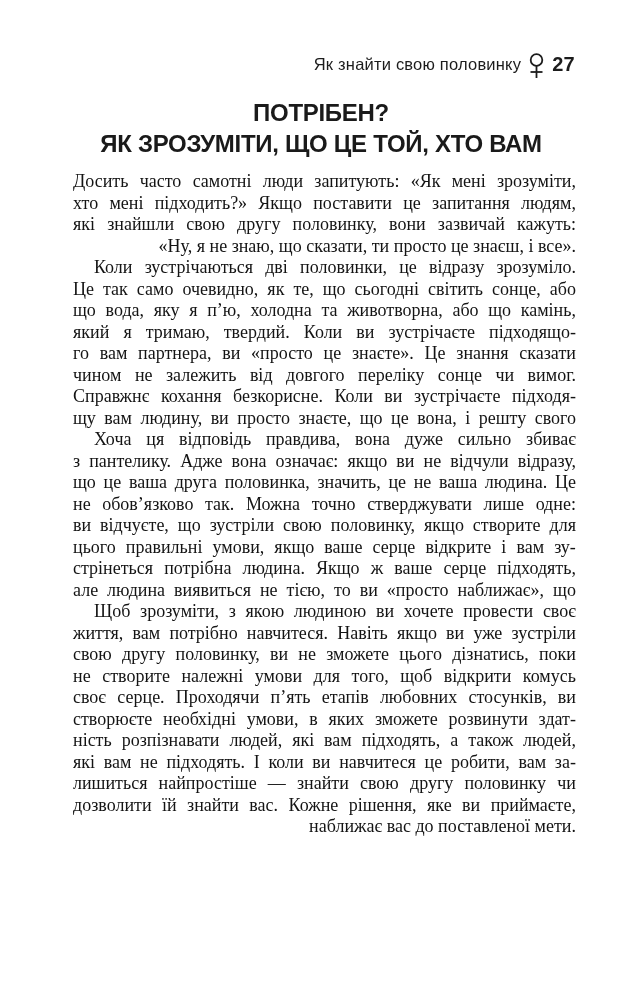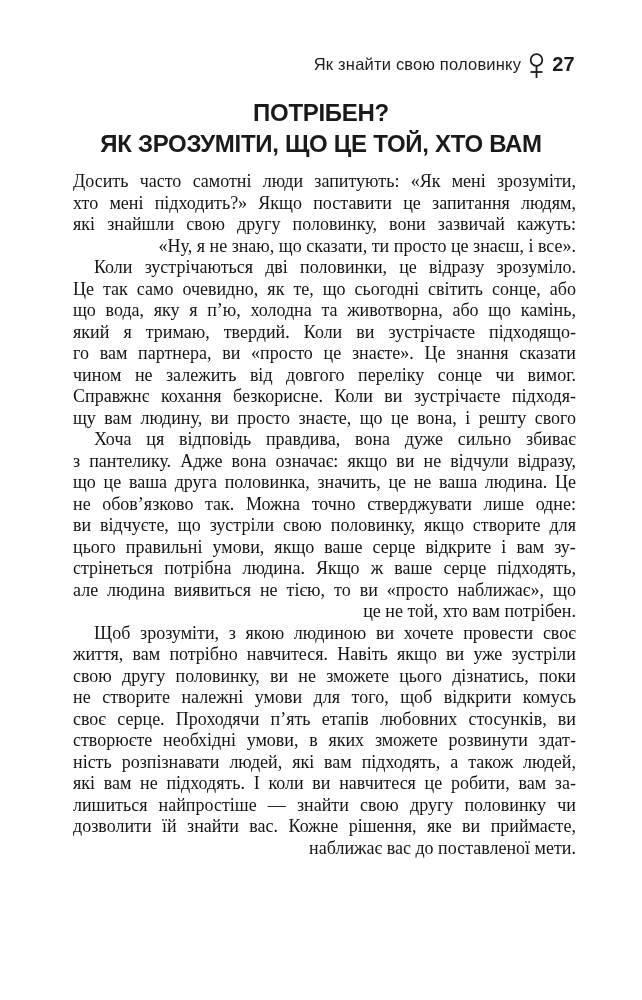--- a/index.html
+++ b/index.html
@@ -320,21 +320,20 @@
           <span>людина</span>
           <span>виявиться</span>
           <span>не</span>
           <span>тією,</span>
           <span>то</span>
           <span>ви</span>
           <span>«просто</span>
           <span>наближає»,</span>
           <span>що</span>
         </div>
-        <div class="text-line last-line">це не той, хто вам потрібен.</div>
       </div>
       <div class="paragraph indent-first">
         <div class="text-line just">
           <span>Щоб</span>
           <span>зрозуміти,</span>
           <span>з</span>
           <span>якою</span>
           <span>людиною</span>
           <span>ви</span>
           <span>хочете</span>

